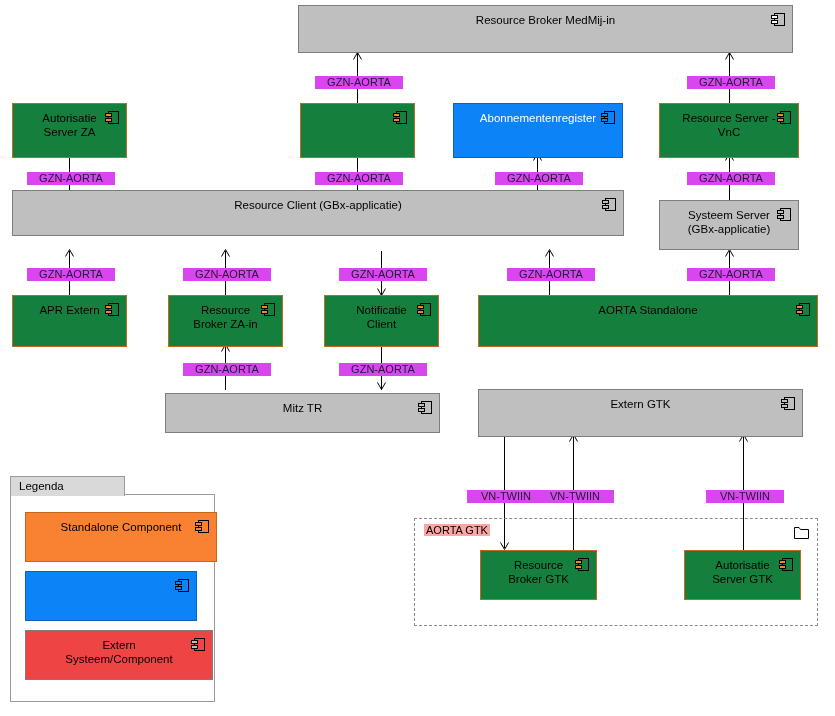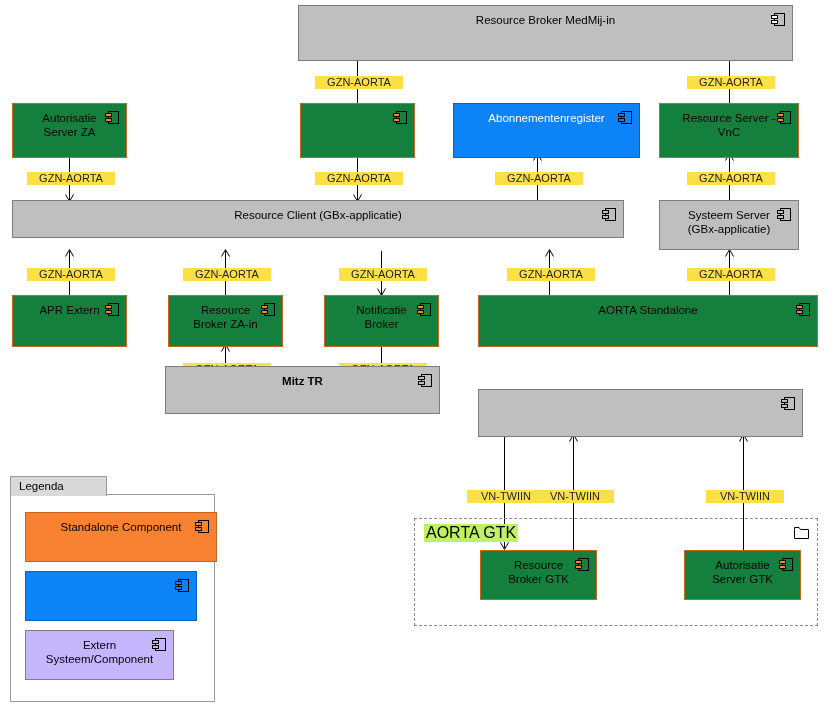--- a/index.html
+++ b/index.html
@@ -62,40 +62,40 @@
     width: 9px;
     height: 9px;
   }
   .arrowhead svg { display: block; overflow: visible; }
 
   .conn-label {
     position: absolute;
     font-size: 11px;
     line-height: 13px;
     color: #1c1c2e;
-    background: #fde047;
+    background: #d946ef;
     white-space: nowrap;
     text-align: center;
     padding: 0 2px;
   }
 
   
   .package {
     position: absolute;
     box-sizing: border-box;
     border: 1px dashed #8a8a8a;
     background: transparent;
   }
   .package .pkg-title {
     position: absolute;
     top: 5px;
     left: 9px;
-    font-size: 16px;
+    font-size: 11px;
     color: #000000;
-    background: #bef264;
+    background: #fca5a5;
     padding: 0 2px;
   }
   .pkg-icon {
     position: absolute;
     top: 6px;
     right: 8px;
     width: 15px;
     height: 13px;
   }
 
@@ -104,21 +104,21 @@
     position: absolute;
     box-sizing: border-box;
     border: 1px solid #9a9a9a;
     background: #ffffff;
   }
   .legend-tab {
     position: absolute;
     box-sizing: border-box;
     top: -19px;
     left: -1px;
-    width: 97px;
+    width: 115px;
     height: 20px;
     background: #d9d9d9;
     border: 1px solid #9a9a9a;
     border-bottom: none;
     font-size: 11.5px;
     line-height: 19px;
     padding-left: 8px;
     color: #000000;
   }
   .legend-item {
@@ -272,21 +272,21 @@
 
   <div class="package" style="left:414px; top:518px; width:404px; height:108px;">
     <span class="pkg-title">AORTA GTK</span>
     <span class="pkg-icon">
       <svg width="15" height="13" viewBox="0 0 15 13">
         <path d="M0.5,3.5 L0.5,12.5 L14.5,12.5 L14.5,3.5 L6.5,3.5 L5,1.5 L0.5,1.5 Z" fill="none" stroke="#000" stroke-width="1"></path>
       </svg>
     </span>
   </div>
 
-  <div class="comp gray" style="left:298px; top:5px; width:495px; height:56px;">
+  <div class="comp gray" style="left:298px; top:5px; width:495px; height:48px;">
     <span class="label">Resource Broker MedMij-in</span>
     <span class="uml-icon">
       <svg width="15" height="15" viewBox="0 0 15 15">
         <rect x="3.5" y="1.5" width="10" height="12" fill="none" stroke="#000" stroke-width="1"></rect>
         <rect x="0.5" y="3.5" width="6" height="3" fill="#fff" stroke="#000" stroke-width="1"></rect>
         <rect x="0.5" y="8.5" width="6" height="3" fill="#fff" stroke="#000" stroke-width="1"></rect>
       </svg>
     </span>
   </div>
 
@@ -305,21 +305,21 @@
   <div class="comp orange" style="left:300px; top:103px; width:115px; height:55px;">
     <span class="uml-icon">
       <svg width="15" height="15" viewBox="0 0 15 15">
         <rect x="3.5" y="1.5" width="10" height="12" fill="none" stroke="#000" stroke-width="1"></rect>
         <rect x="0.5" y="3.5" width="6" height="3" fill="#f88132" stroke="#000" stroke-width="1"></rect>
         <rect x="0.5" y="8.5" width="6" height="3" fill="#f88132" stroke="#000" stroke-width="1"></rect>
       </svg>
     </span>
   </div>
 
-  <div class="comp blue" style="left:453px; top:103px; width:187px; height:55px;">
+  <div class="comp blue" style="left:453px; top:103px; width:170px; height:55px;">
     <span class="label">Abonnementenregister</span>
     <span class="uml-icon">
       <svg width="15" height="15" viewBox="0 0 15 15">
         <rect x="3.5" y="1.5" width="10" height="12" fill="none" stroke="#000" stroke-width="1"></rect>
         <rect x="0.5" y="3.5" width="6" height="3" fill="#0c84f7" stroke="#000" stroke-width="1"></rect>
         <rect x="0.5" y="8.5" width="6" height="3" fill="#0c84f7" stroke="#000" stroke-width="1"></rect>
       </svg>
     </span>
   </div>
 
@@ -328,21 +328,21 @@
 VnC</span>
     <span class="uml-icon">
       <svg width="15" height="15" viewBox="0 0 15 15">
         <rect x="3.5" y="1.5" width="10" height="12" fill="none" stroke="#000" stroke-width="1"></rect>
         <rect x="0.5" y="3.5" width="6" height="3" fill="#f88132" stroke="#000" stroke-width="1"></rect>
         <rect x="0.5" y="8.5" width="6" height="3" fill="#f88132" stroke="#000" stroke-width="1"></rect>
       </svg>
     </span>
   </div>
 
-  <div class="comp gray" style="left:12px; top:200px; width:612px; height:38px;">
+  <div class="comp gray" style="left:12px; top:190px; width:612px; height:46px;">
     <span class="label">Resource Client (GBx-applicatie)</span>
     <span class="uml-icon">
       <svg width="15" height="15" viewBox="0 0 15 15">
         <rect x="3.5" y="1.5" width="10" height="12" fill="none" stroke="#000" stroke-width="1"></rect>
         <rect x="0.5" y="3.5" width="6" height="3" fill="#bfbfbf" stroke="#000" stroke-width="1"></rect>
         <rect x="0.5" y="8.5" width="6" height="3" fill="#bfbfbf" stroke="#000" stroke-width="1"></rect>
       </svg>
     </span>
   </div>
 
@@ -376,53 +376,54 @@
       <svg width="15" height="15" viewBox="0 0 15 15">
         <rect x="3.5" y="1.5" width="10" height="12" fill="none" stroke="#000" stroke-width="1"></rect>
         <rect x="0.5" y="3.5" width="6" height="3" fill="#f88132" stroke="#000" stroke-width="1"></rect>
         <rect x="0.5" y="8.5" width="6" height="3" fill="#f88132" stroke="#000" stroke-width="1"></rect>
       </svg>
     </span>
   </div>
 
   <div class="comp orange" style="left:324px; top:295px; width:115px; height:52px;">
     <span class="label">Notificatie
-Broker</span>
+Client</span>
     <span class="uml-icon">
       <svg width="15" height="15" viewBox="0 0 15 15">
         <rect x="3.5" y="1.5" width="10" height="12" fill="none" stroke="#000" stroke-width="1"></rect>
         <rect x="0.5" y="3.5" width="6" height="3" fill="#f88132" stroke="#000" stroke-width="1"></rect>
         <rect x="0.5" y="8.5" width="6" height="3" fill="#f88132" stroke="#000" stroke-width="1"></rect>
       </svg>
     </span>
   </div>
 
   <div class="comp orange" style="left:478px; top:295px; width:340px; height:52px;">
     <span class="label">AORTA Standalone</span>
     <span class="uml-icon">
       <svg width="15" height="15" viewBox="0 0 15 15">
         <rect x="3.5" y="1.5" width="10" height="12" fill="none" stroke="#000" stroke-width="1"></rect>
         <rect x="0.5" y="3.5" width="6" height="3" fill="#f88132" stroke="#000" stroke-width="1"></rect>
         <rect x="0.5" y="8.5" width="6" height="3" fill="#f88132" stroke="#000" stroke-width="1"></rect>
       </svg>
     </span>
   </div>
 
-  <div class="comp gray" style="left:165px; top:366px; width:275px; height:48px;font-weight:bold;">
+  <div class="comp gray" style="left:165px; top:393px; width:275px; height:40px;">
     <span class="label">Mitz TR</span>
     <span class="uml-icon">
       <svg width="15" height="15" viewBox="0 0 15 15">
         <rect x="3.5" y="1.5" width="10" height="12" fill="none" stroke="#000" stroke-width="1"></rect>
         <rect x="0.5" y="3.5" width="6" height="3" fill="#bfbfbf" stroke="#000" stroke-width="1"></rect>
         <rect x="0.5" y="8.5" width="6" height="3" fill="#bfbfbf" stroke="#000" stroke-width="1"></rect>
       </svg>
     </span>
   </div>
 
   <div class="comp gray" style="left:478px; top:389px; width:325px; height:48px;">
+    <span class="label">Extern GTK</span>
     <span class="uml-icon">
       <svg width="15" height="15" viewBox="0 0 15 15">
         <rect x="3.5" y="1.5" width="10" height="12" fill="none" stroke="#000" stroke-width="1"></rect>
         <rect x="0.5" y="3.5" width="6" height="3" fill="#bfbfbf" stroke="#000" stroke-width="1"></rect>
         <rect x="0.5" y="8.5" width="6" height="3" fill="#bfbfbf" stroke="#000" stroke-width="1"></rect>
       </svg>
     </span>
   </div>
 
   <div class="comp orange" style="left:480px; top:550px; width:117px; height:50px;">
@@ -466,21 +467,21 @@
     <div class="legend-item" style="left:14px; top:76px; width:172px; height:50px; background:#0c84f7; border-color:#0a63b8; color:#ffffff;">
       <span class="uml-icon">
         <svg width="15" height="15" viewBox="0 0 15 15">
           <rect x="3.5" y="1.5" width="10" height="12" fill="none" stroke="#000" stroke-width="1"></rect>
           <rect x="0.5" y="3.5" width="6" height="3" fill="#0c84f7" stroke="#000" stroke-width="1"></rect>
           <rect x="0.5" y="8.5" width="6" height="3" fill="#0c84f7" stroke="#000" stroke-width="1"></rect>
         </svg>
       </span>
     </div>
 
-    <div class="legend-item" style="left:14px; top:135px; width:149px; height:50px; background:#c4b5fd; border-color:#7d7d7d;">
+    <div class="legend-item" style="left:14px; top:135px; width:188px; height:50px; background:#ef4444; border-color:#7d7d7d;">
       <span class="label">Extern
 Systeem/Component</span>
       <span class="uml-icon">
         <svg width="15" height="15" viewBox="0 0 15 15">
           <rect x="3.5" y="1.5" width="10" height="12" fill="none" stroke="#000" stroke-width="1"></rect>
           <rect x="0.5" y="3.5" width="6" height="3" fill="#bfbfbf" stroke="#000" stroke-width="1"></rect>
           <rect x="0.5" y="8.5" width="6" height="3" fill="#bfbfbf" stroke="#000" stroke-width="1"></rect>
         </svg>
       </span>
     </div>

